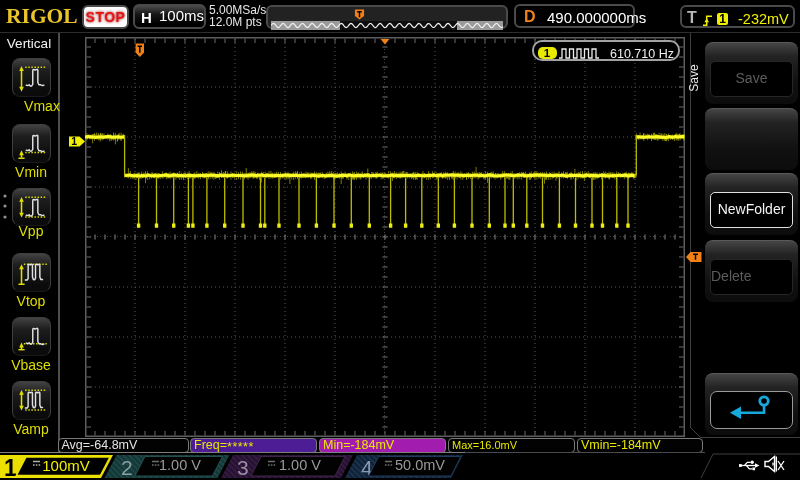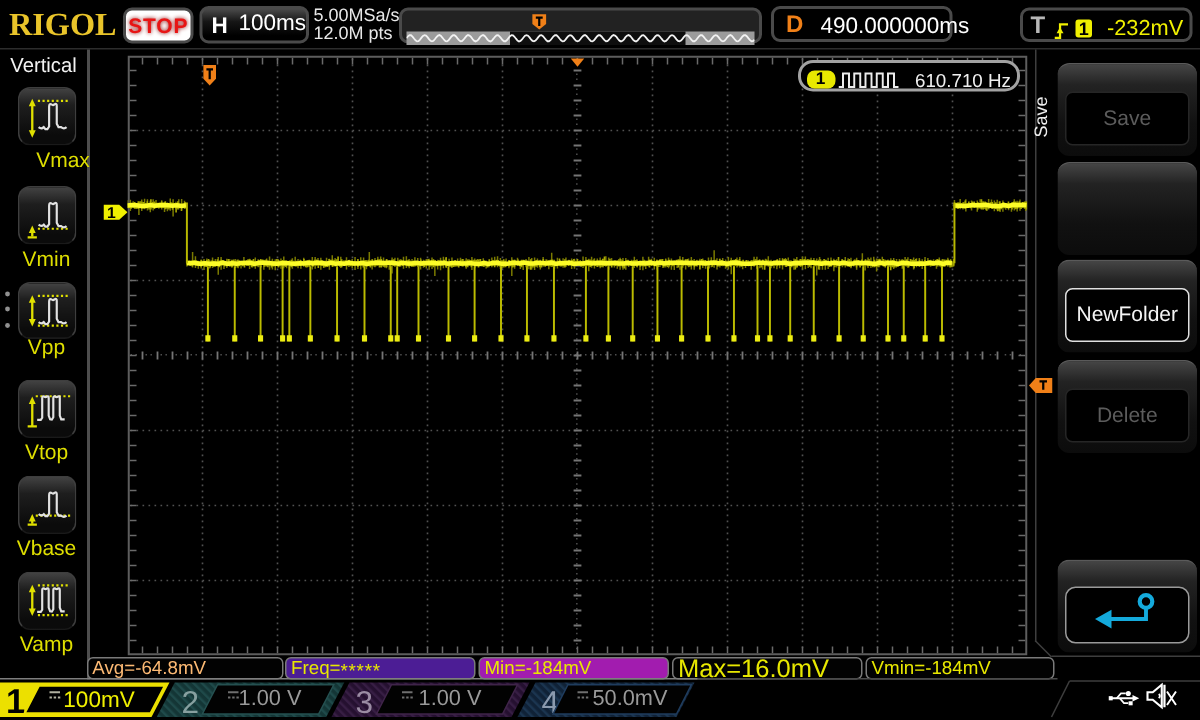--- a/index.html
+++ b/index.html
@@ -187,33 +187,33 @@
 <div class="abs" style="left:701px;top:437px;width:99px;height:1px;background:#3e3e3e;"></div>
 <div class="abs" style="left:693px;top:58px;width:14px;height:40px;">
   <span style="position:absolute;left:-13px;top:13px;transform:rotate(-90deg);font-size:12px;color:#ededed;white-space:nowrap;">Save</span>
 </div>
 <div class="abs" style="left:705px;top:42px;width:93px;height:62px;border-radius:8px;background:linear-gradient(#454545,#232323 22%,#111111 65%,#0c0c0c);border-top:1px solid #5a5a5a;"></div>
 <div class="abs" style="left:710px;top:61px;width:83px;height:36px;border:1.6px solid #262626;border-radius:5px;background:#000;text-align:center;line-height:33px;font-size:14px;color:#5c5c5c;">Save</div>
 <div class="abs" style="left:705px;top:108px;width:93px;height:62px;border-radius:8px;background:linear-gradient(#454545,#232323 22%,#111111 65%,#0c0c0c);border-top:1px solid #5a5a5a;"></div>
 <div class="abs" style="left:705px;top:173px;width:93px;height:62px;border-radius:8px;background:linear-gradient(#454545,#232323 22%,#111111 65%,#0c0c0c);border-top:1px solid #5a5a5a;"></div>
 <div class="abs" style="left:710px;top:192px;width:83px;height:36px;border:1.6px solid #e0e0e0;border-radius:5px;background:#000;text-align:center;line-height:33px;font-size:14px;color:#f4f4f4;">NewFolder</div>
 <div class="abs" style="left:705px;top:240px;width:93px;height:62px;border-radius:8px;background:linear-gradient(#454545,#232323 22%,#111111 65%,#0c0c0c);border-top:1px solid #5a5a5a;"></div>
-<div class="abs" style="left:710px;top:259px;width:83px;height:36px;border:1.6px solid #262626;border-radius:5px;background:#000;text-align:center;line-height:33px;font-size:14px;color:#5c5c5c;">Delete</div>
+<div class="abs" style="left:710px;top:259px;width:83px;height:36px;border:1.6px solid #262626;border-radius:5px;background:#000;text-align:left;line-height:33px;font-size:14px;color:#5c5c5c;">Delete</div>
 <div class="abs" style="left:705px;top:373px;width:93px;height:62px;border-radius:8px;background:linear-gradient(#454545,#232323 22%,#111111 65%,#0c0c0c);border-top:1px solid #5a5a5a;"></div>
 <div class="abs" style="left:710px;top:391px;width:83px;height:38px;border:1.6px solid #9a9a9a;border-radius:7px;background:#000;"></div>
 <svg class="abs" style="left:726px;top:395px;" width="60" height="30" viewBox="0 0 60 30">
       <circle cx="38" cy="6" r="4.2" fill="none" stroke="#14aadc" stroke-width="2.8"></circle>
       <path d="M38 10V17.7H13" fill="none" stroke="#14aadc" stroke-width="2.6"></path>
       <polygon points="4,17.7 15,11.5 15,24" fill="#14aadc"></polygon>
     </svg>
 
-<div class="abs" style="left:57.5px;top:438px;width:131px;height:14.5px;border:1px solid #7a7a7a;border-radius:4px;background:#020202;font-size:12.5px;line-height:13px;color:#fdba74;padding-left:3px;white-space:nowrap;">Avg=-64.8mV</div>
+<div class="abs" style="left:57.5px;top:438px;width:131px;height:14.5px;border:1px solid #7a7a7a;border-radius:4px;background:#020202;font-size:12.5px;line-height:13px;color:#e5e5e5;padding-left:3px;white-space:nowrap;">Avg=-64.8mV</div>
 <div class="abs" style="left:190.0px;top:438px;width:127px;height:14.5px;border:1px solid #7a7a7a;border-radius:4px;background:#4c1d95;font-size:12.5px;line-height:13px;color:#e8e800;padding-left:3px;white-space:nowrap;">Freq=<span style="position:relative;top:2.2px;letter-spacing:0.5px;">*****</span></div>
 <div class="abs" style="left:319.0px;top:438px;width:127px;height:14.5px;border:1px solid #7a7a7a;border-radius:4px;background:#a21caf;font-size:12.5px;line-height:13px;color:#e8e800;padding-left:3px;white-space:nowrap;">Min=-184mV</div>
-<div class="abs" style="left:448.0px;top:438px;width:127px;height:14.5px;border:1px solid #7a7a7a;border-radius:4px;background:#020202;font-size:17px;line-height:13px;color:#e8e800;padding-left:3px;white-space:nowrap;">Max=16.0mV</div>
+<div class="abs" style="left:448.0px;top:438px;width:127px;height:14.5px;border:1px solid #7a7a7a;border-radius:4px;background:#020202;font-size:11px;line-height:13px;color:#e8e800;padding-left:3px;white-space:nowrap;">Max=16.0mV</div>
 <div class="abs" style="left:577.0px;top:438px;width:126px;height:14.5px;border:1px solid #7a7a7a;border-radius:4px;background:#020202;font-size:12.5px;line-height:13px;color:#e8e800;padding-left:3px;white-space:nowrap;">Vmin=-184mV</div>
 
 <div class="abs" style="left:0;top:452px;width:465px;height:1.4px;background:#7e7e7e;"></div>
 <div class="abs" style="left:465px;top:452px;width:240px;height:1.4px;background:#4a4a4a;"></div>
 <svg class="abs" style="left:0;top:452px;" width="800" height="28" viewBox="0 0 800 28">
   <defs>
     <pattern id="h2" width="4" height="4" patternUnits="userSpaceOnUse" patternTransform="rotate(-45)">
       <rect width="4" height="4" fill="#143636"></rect>
           <rect width="1.6" height="4" fill="#1f4a4a"></rect>
     </pattern>

